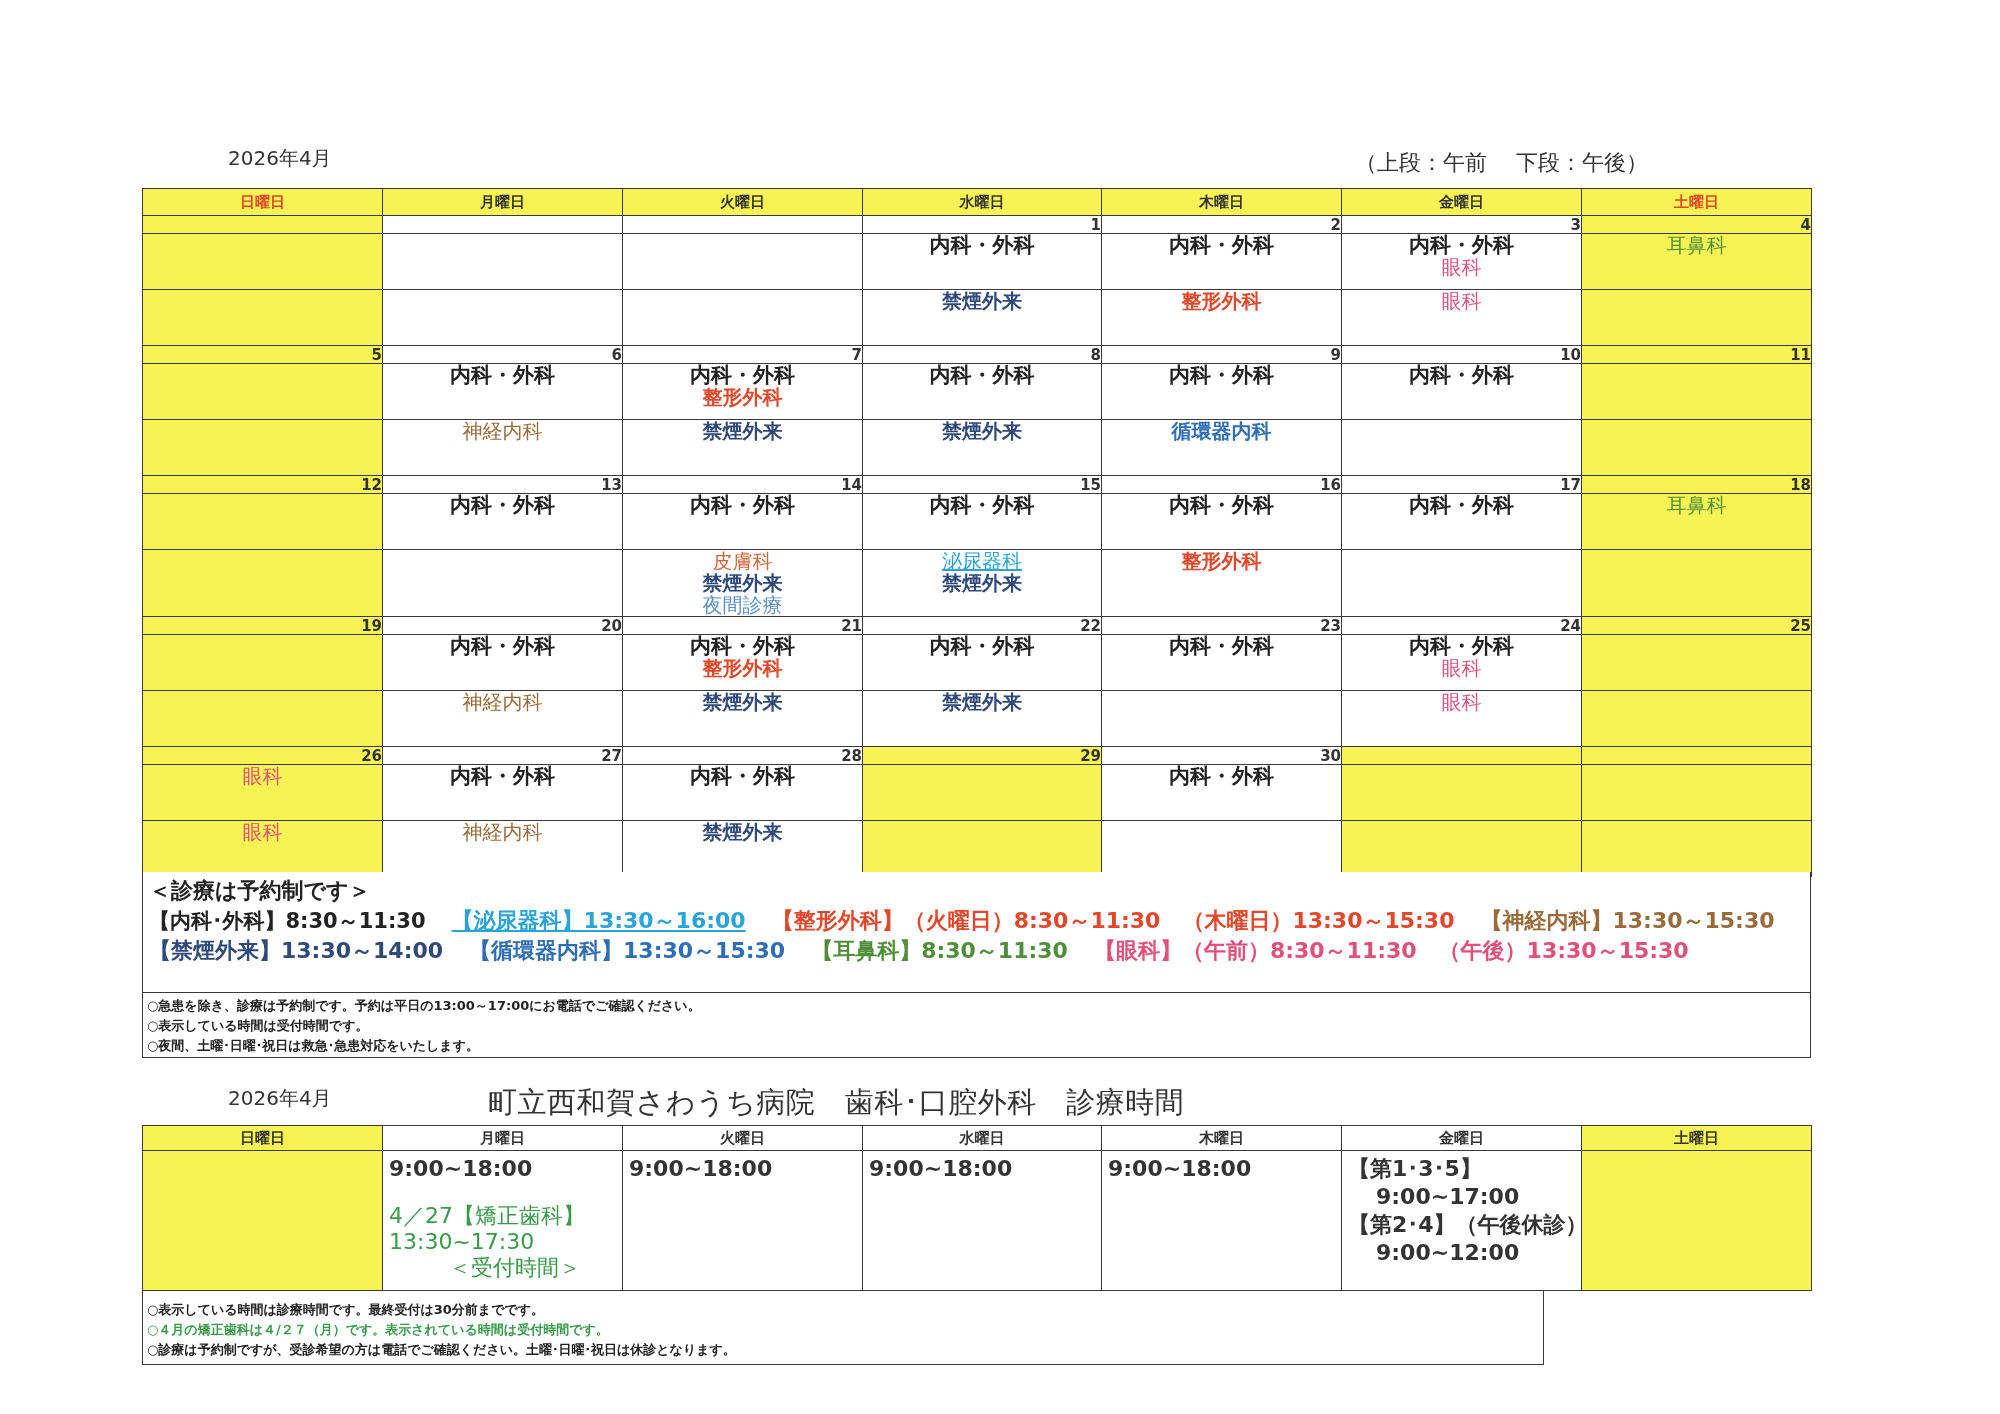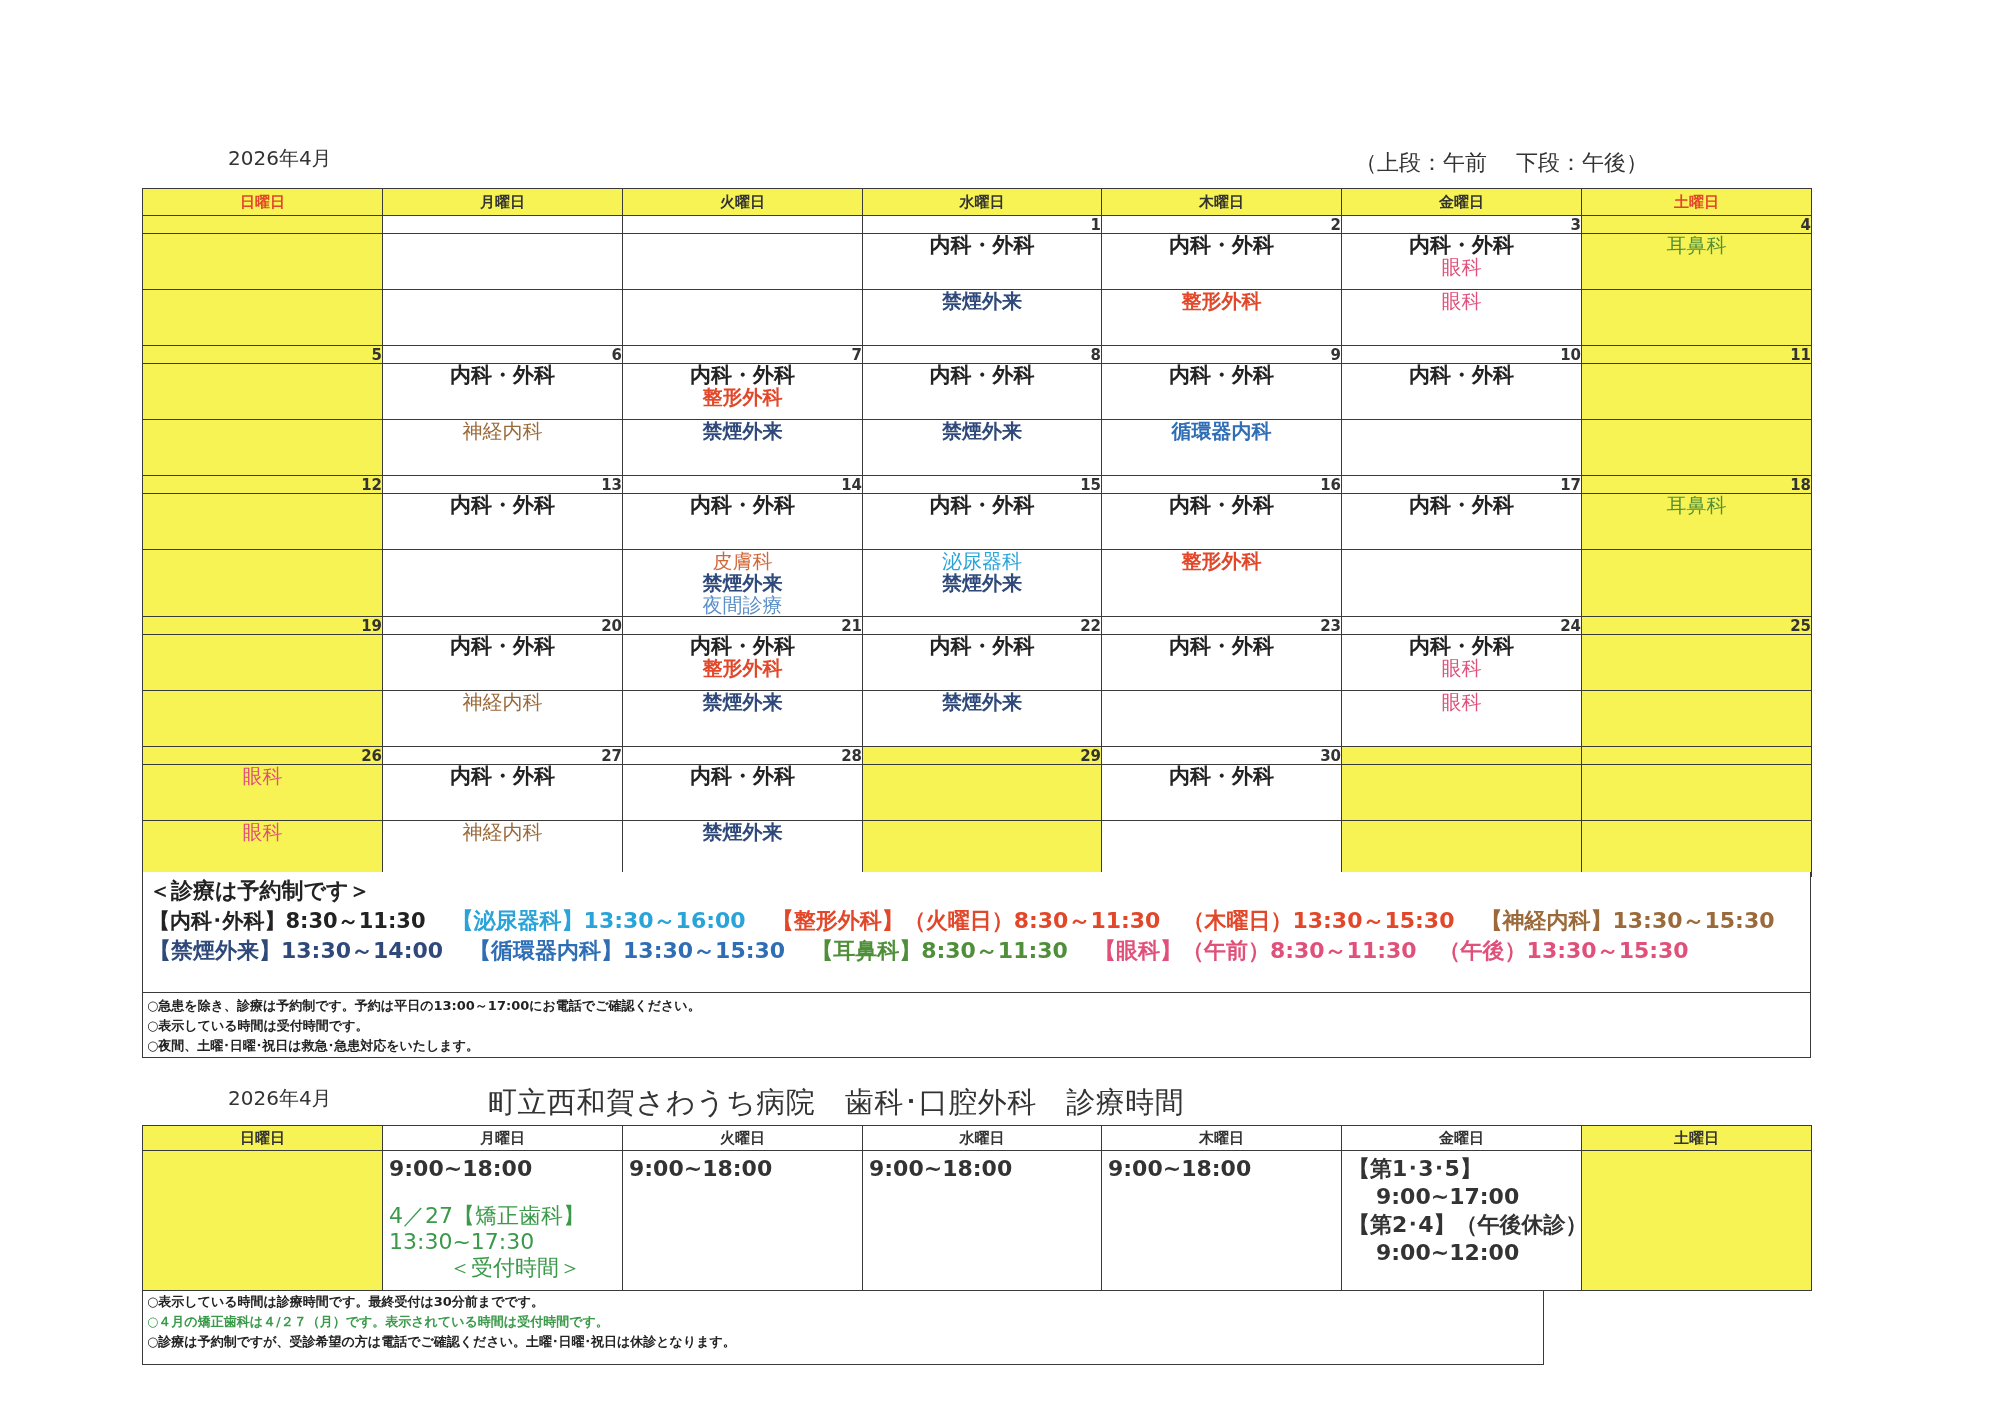--- a/index.html
+++ b/index.html
@@ -22,42 +22,42 @@
   td.y { background: #f7f354; }
   .e { display: block; white-space: nowrap; }
   .c-naika { color: #222; font-weight: bold; font-size: 21px; }
   .c-seikei { color: #e2472a; font-weight: bold; }
   .c-kinen { color: #2f4a7a; font-weight: bold; }
   .c-shinkei { color: #9a6a3a; }
   .c-junkan { color: #2f6db5; font-weight: bold; }
   .c-jibi { color: #4f8f3a; }
   .c-ganka { color: #e0507a; }
   .c-hifu { color: #d0673a; }
-  .c-hinyo { color: #29a3d8; }
+  .c-hinyo { color: #29a3d8; text-decoration: underline; }
   .c-yakan { color: #5b8fc8; }
   .c-shoni { color: #7a4b9a; }
 
   .infobox { position: absolute; left: 142px; top: 872px; width: 1669px; height: 186px; border: 1.5px solid #3a3a3a; border-top: none; background: #fff; }
   .info-head { position: absolute; left: 6px; top: 4px; font-size: 22px; font-weight: bold; color: #222; }
   .hours-line { position: absolute; left: 6px; font-size: 22px; font-weight: bold; white-space: nowrap; }
   .hours-line span { margin-right: 26px; }
   .notes { position: absolute; left: 0; top: 120px; width: 100%; height: 66px; border-top: 1.5px solid #3a3a3a; padding-left: 4px; padding-top: 3px; }
   .note { font-size: 13px; font-weight: bold; color: #222; line-height: 20px; white-space: nowrap; }
 
   table.dental { position: absolute; left: 142px; top: 1125px; width: 1669px; border-collapse: collapse; table-layout: fixed; }
   table.dental td, table.dental th { border: 1.5px solid #3a3a3a; }
   table.dental th { height: 25px; font-size: 15px; font-weight: bold; text-align: center; color: #333; background: #fff; }
   table.dental th.y { background: #f7f354; }
   table.dental td { height: 140px; vertical-align: top; font-size: 22px; font-weight: bold; color: #333; padding: 4px 6px; white-space: nowrap; }
   table.dental td.y { background: #f7f354; }
   .d-line { display: block; line-height: 28px; }
   .d-ortho { color: #3a9a4a; font-weight: normal; font-size: 22px; line-height: 26px; display: block; }
   .d-ind { padding-left: 28px; }
   .d-ind2 { padding-left: 60px; }
-  .dental-notes { position: absolute; left: 142px; top: 1290px; width: 1402px; height: 75px; border: 1.5px solid #3a3a3a; border-top: none; padding-left: 4px; padding-top: 2px; }
+  .dental-notes { position: absolute; left: 142px; top: 1290px; width: 1402px; height: 75px; border: 1.5px solid #3a3a3a; border-top: none; padding-left: 4px; padding-top: 10px; }
   .dental-notes .note.green { color: #3a9a4a; }
 </style>
 </head>
 <body>
 
 <div class="title-row">
   <span class="t-month" style="left:228px; top:145px;">2026年4月</span>
   <span class="t-note" style="left:1355px; top:148px;">（上段：午前　 下段：午後）</span>
 </div>
 

